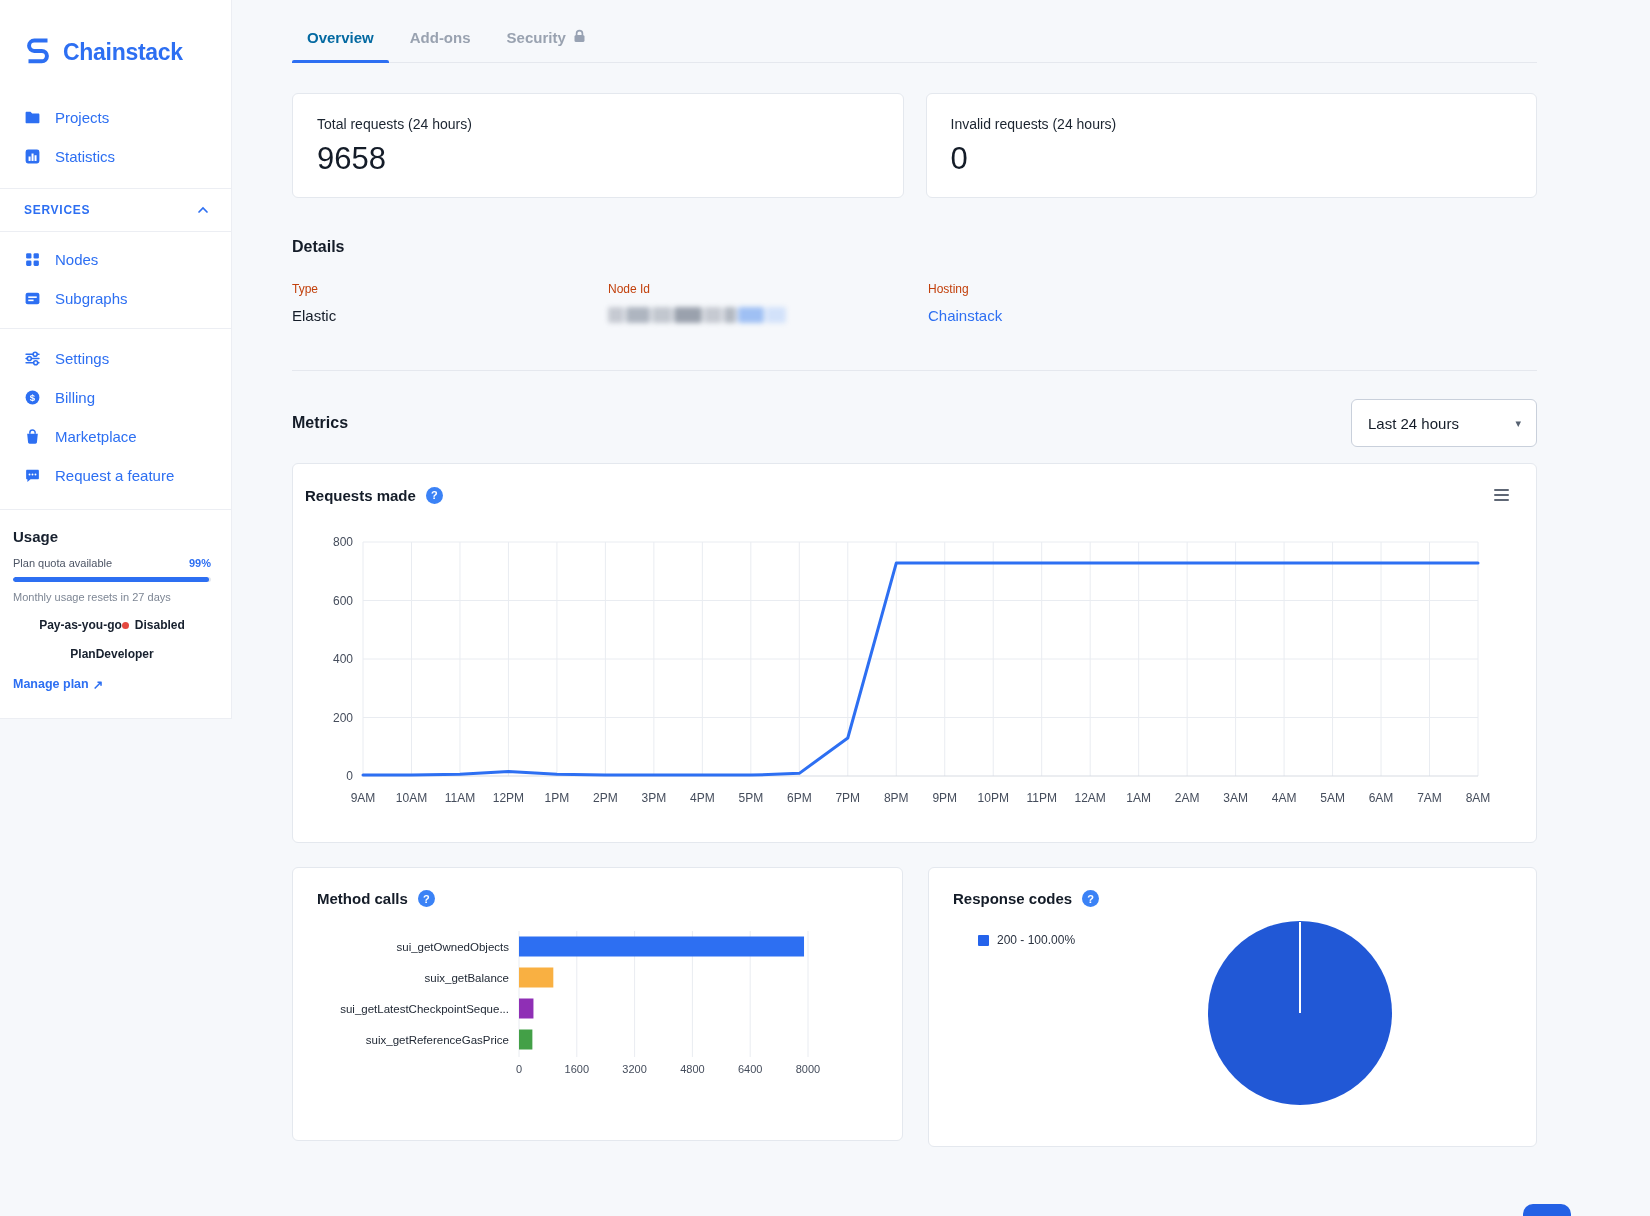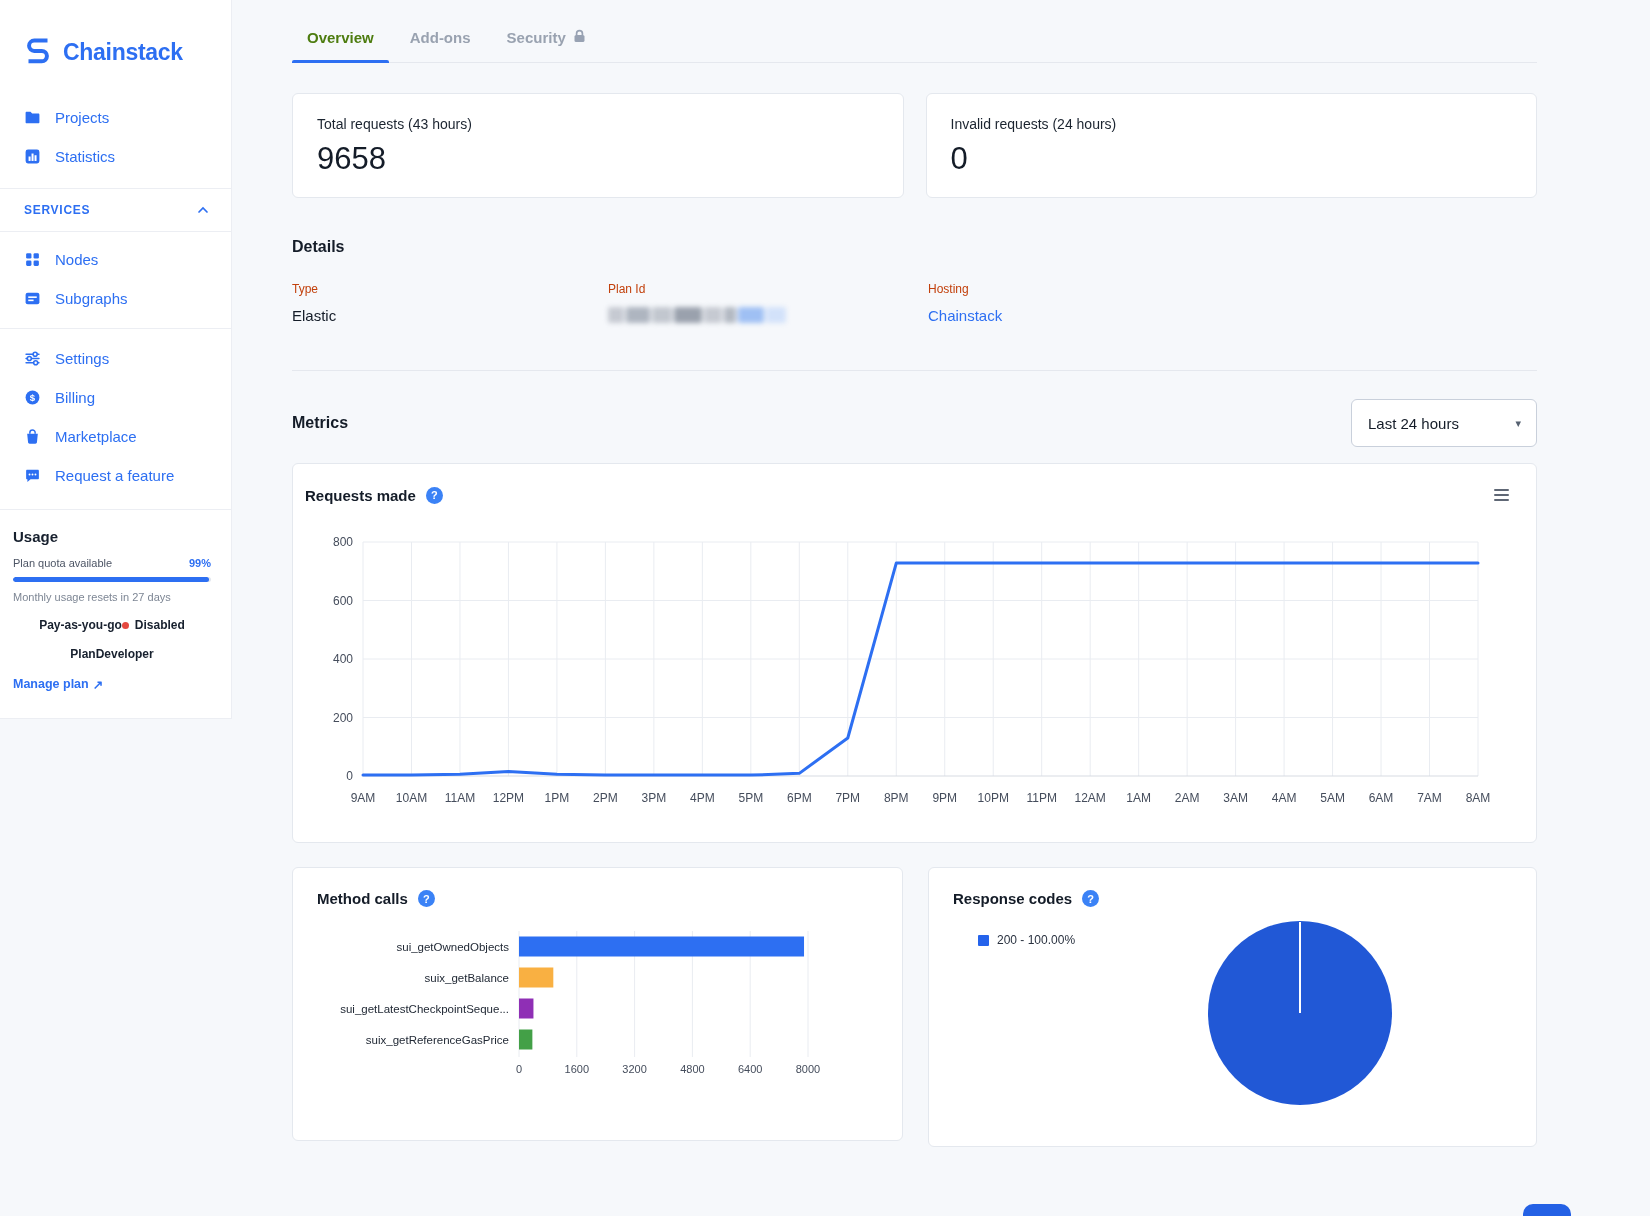--- a/index.html
+++ b/index.html
@@ -31,21 +31,21 @@
   .kv-key { font-size:12px; font-weight:bold; color:#17202e; }
   .kv-val { font-size:12px; font-weight:bold; color:#17202e; display:flex; align-items:center; gap:6px; }
   .red-dot { width:7px; height:7px; border-radius:50%; background:#e5483f; display:inline-block; }
   .manage-link { display:inline-flex; gap:4px; margin-top:16px; font-size:12.5px; font-weight:bold; color:#2d6ff2; cursor:pointer; }
 
   
   .main { flex:1; padding:0 113px 0 60px; }
   .tabs { display:flex; gap:6px; padding-top:20px; border-bottom:1px solid #e5e8ee; }
   .tab { position:relative; padding:9px 15px 16px; font-size:15px; font-weight:bold; color:#99a2b0;
     cursor:pointer; display:flex; align-items:center; gap:7px; }
-  .tab.active { color:#4d7c0f; }
+  .tab.active { color:#0369a1; }
   .tab.active::after { content:""; position:absolute; left:0; right:0; bottom:-1px; height:3px;
     background:#2d6ff2; border-radius:2px 2px 0 0; }
 
   .stats-row { display:flex; gap:22px; margin-top:30px; }
   .stat-card { flex:1; background:#fff; border:1px solid #e4e8ee; border-radius:6px; padding:22px 24px 20px; }
   .stat-label { font-size:14px; color:#1b2430; }
   .stat-value { font-size:31px; color:#141c28; margin-top:9px; }
 
   .details { margin-top:40px; }
   .section-title { font-size:16px; font-weight:bold; color:#141c28; }
@@ -248,38 +248,38 @@
           <svg width="13" height="14" viewBox="0 0 13 14">
               <rect x="1.5" y="6" width="10" height="7" rx="1.6" fill="#98a2b3"></rect>
               <path d="M3.6 6V4.5a2.9 2.9 0 0 1 5.8 0V6" fill="none" stroke="#98a2b3" stroke-width="1.7"></path>
             </svg>
         </span>
       </div>
     </div>
 
     <div class="stats-row">
       <div class="stat-card">
-        <div class="stat-label">Total requests (43 hours)</div>
+        <div class="stat-label">Total requests (24 hours)</div>
         <div class="stat-value">9658</div>
       </div>
       <div class="stat-card">
         <div class="stat-label">Invalid requests (24 hours)</div>
         <div class="stat-value">0</div>
       </div>
     </div>
 
     <section class="details">
       <div class="section-title">Details</div>
       <div class="details-grid">
         <div>
           <div class="field-label">Type</div>
           <div class="field-value">Elastic</div>
         </div>
         <div>
-          <div class="field-label">Plan Id</div>
+          <div class="field-label">Node Id</div>
           <div class="redacted">
             <span style="width:16px;background:#c6cad2;"></span>
             <span style="width:24px;background:#aeb5c0;"></span>
             <span style="width:20px;background:#c2c7cf;"></span>
             <span style="width:28px;background:#9aa1ad;"></span>
             <span style="width:18px;background:#c6cad2;"></span>
             <span style="width:12px;background:#b3b9c3;"></span>
             <span style="width:26px;background:#9fc0f4;"></span>
             <span style="width:20px;background:#d3e2fa;"></span>
           </div>

